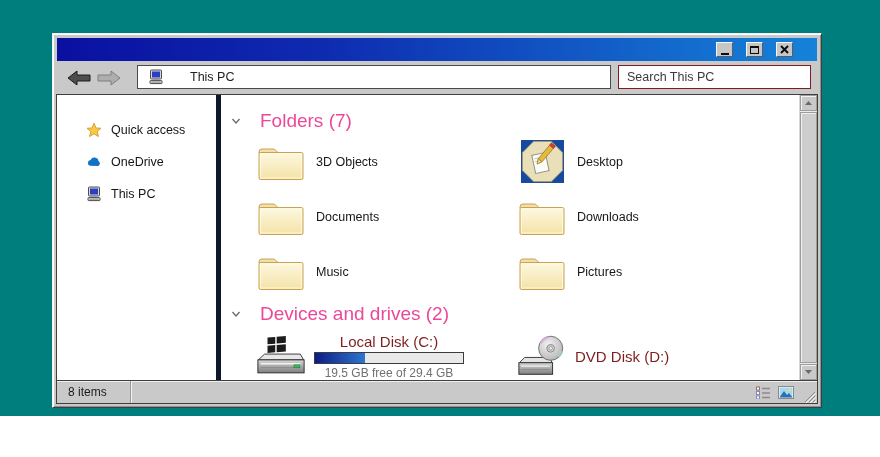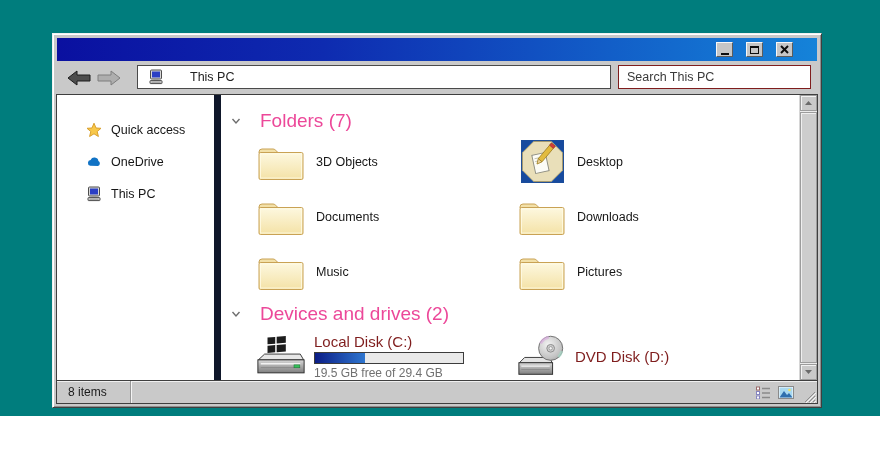--- a/index.html
+++ b/index.html
@@ -1,17 +1,17 @@
 <!DOCTYPE html>
 <html><head>
 <meta charset="utf-8">
 <style>
   html,body{margin:0;padding:0;}
   body{width:880px;height:457px;font-family:"Liberation Sans",sans-serif;-webkit-font-smoothing:antialiased;}
-  .desktop{position:relative;width:880px;height:416px;background:#007d7d;overflow:hidden;}
+  .desktop{position:relative;width:880px;height:416px;background:#007d7d;overflow:hidden;text-align:center;}
 
   
   .window{position:absolute;left:52px;top:33px;width:770px;height:375px;box-sizing:border-box;
     background:#c9c9c9;padding:3px;display:flex;flex-direction:column;
     border:1px solid;border-color:#f0f0f0 #3f3f3f #3f3f3f #f0f0f0;
     box-shadow:inset 1px 1px 0 #ffffff, inset -1px -1px 0 #8f8f8f;}
   .titlebar{flex:0 0 auto;height:23px;margin:1px 1px 0 1px;position:relative;
     background:linear-gradient(to right,#0a10a0,#0e2bb0 35%,#1583d9);}
   .tb-buttons{position:absolute;right:24px;top:4px;display:flex;gap:13px;}
   .tbtn{width:17px;height:15px;padding:0;background:#c6c6c6;cursor:default;
@@ -29,21 +29,21 @@
     background:#ffffff;border:1px solid #4a4a4a;display:flex;align-items:center;}
   .addr-icon{margin-left:10px;width:16px;height:16px;display:inline-flex;}
   .addr-text{margin-left:26px;font-size:12.5px;color:#222;}
   .searchbox{position:absolute;right:7px;top:4px;width:193px;height:24px;box-sizing:border-box;
     background:#ffffff;border:1px solid #7f1d1d;display:flex;align-items:center;
     padding-left:8px;font-size:12.5px;color:#3a3a3a;}
 
   
   .inner-frame{flex:1;display:flex;flex-direction:column;border:1px solid #3f3f3f;min-height:0;}
   .client{flex:1;display:flex;background:#ffffff;min-height:0;}
-  .sidebar{flex:0 0 164px;border-right:7px solid #0f172a;padding-top:19px;box-sizing:border-box;}
+  .sidebar{flex:0 0 164px;border-right:5px solid #0f172a;padding-top:19px;box-sizing:border-box;}
   .side-item{display:flex;align-items:center;gap:9px;height:32px;padding-left:29px;
     font-size:12.5px;color:#161616;cursor:default;}
   .icon16{width:16px;height:16px;display:inline-flex;flex:0 0 auto;}
 
   .main{flex:1;padding:17px 0 0 9px;box-sizing:border-box;overflow:hidden;}
   .section-header{display:flex;align-items:center;gap:18px;height:18px;font-size:19px;color:#ec4899;cursor:default;}
   .section-header.devices{margin-top:12px;}
   .chev{width:12px;height:12px;display:inline-flex;}
   .grid{display:grid;grid-template-columns:261px auto;row-gap:12px;margin:10px 0 0 25px;}
   .grid.drives{margin-top:8px;row-gap:0;}

